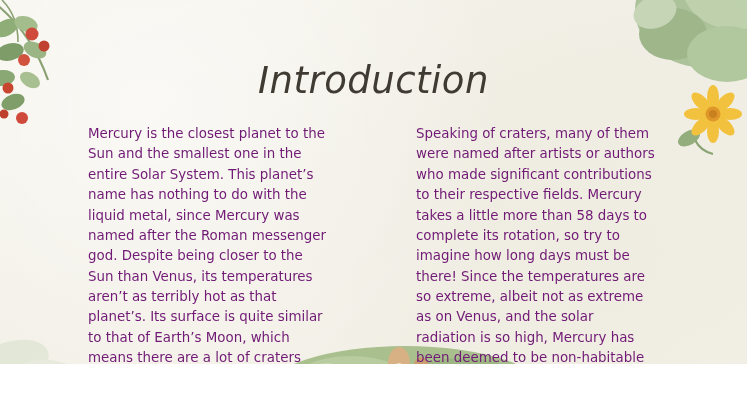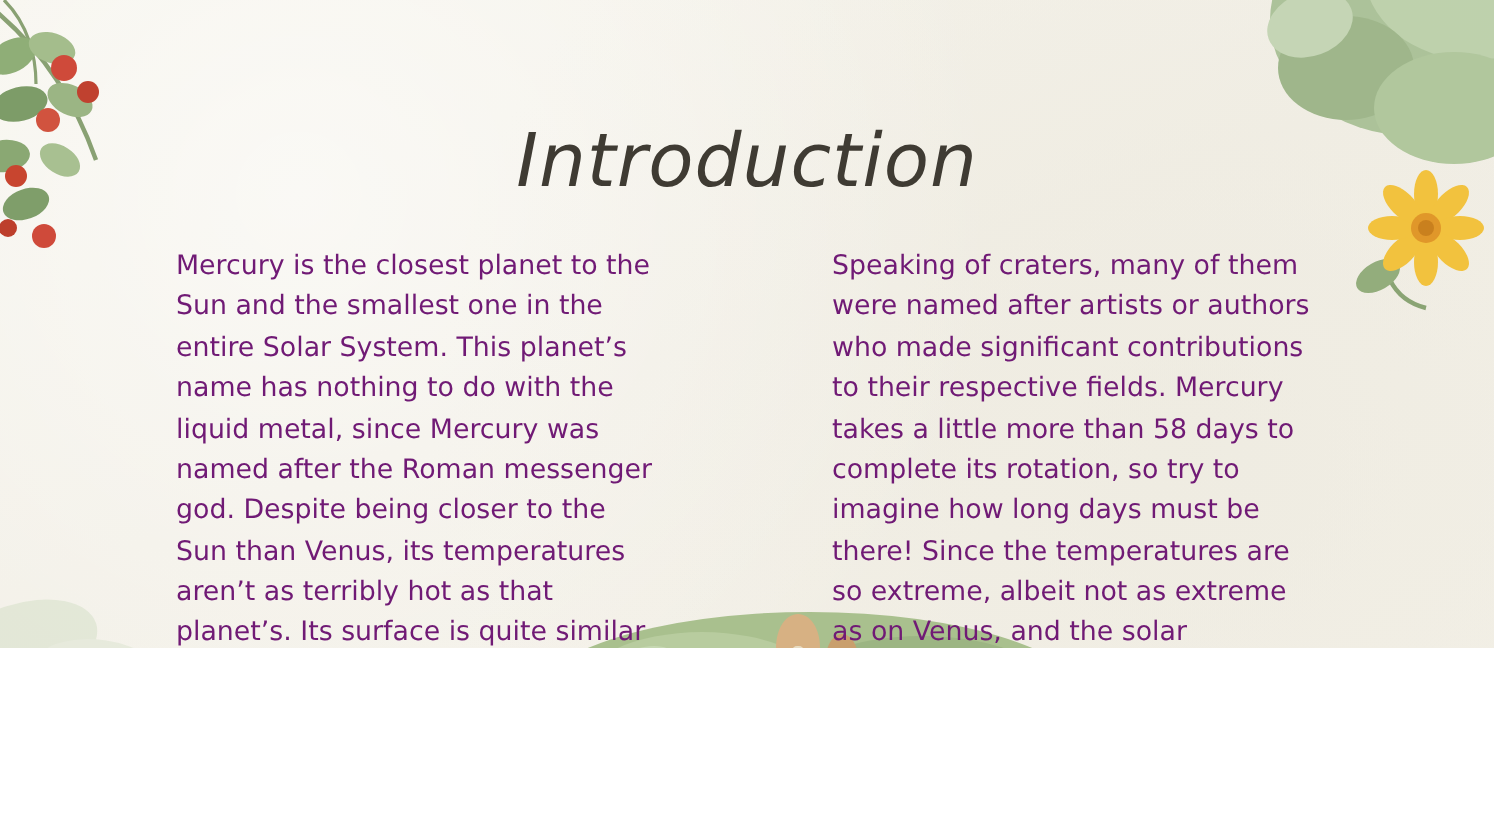--- a/index.html
+++ b/index.html
@@ -8,21 +8,21 @@
   }
   body {
     width: 747px;
     height: 420px;
     overflow: hidden;
     font-family: "DejaVu Sans", sans-serif;
   }
   .slide {
     position: relative;
     width: 747px;
-    height: 324px;
+    height: 364px;
     background: #f4f2ea;
     overflow: hidden;
   }
   
   .paper-texture {
     position: absolute;
     inset: 0;
     background:
       radial-gradient(circle at 20% 30%, rgba(255,255,255,0.55) 0%, rgba(255,255,255,0) 55%),
       radial-gradient(circle at 80% 70%, rgba(236,233,222,0.6) 0%, rgba(255,255,255,0) 60%),

